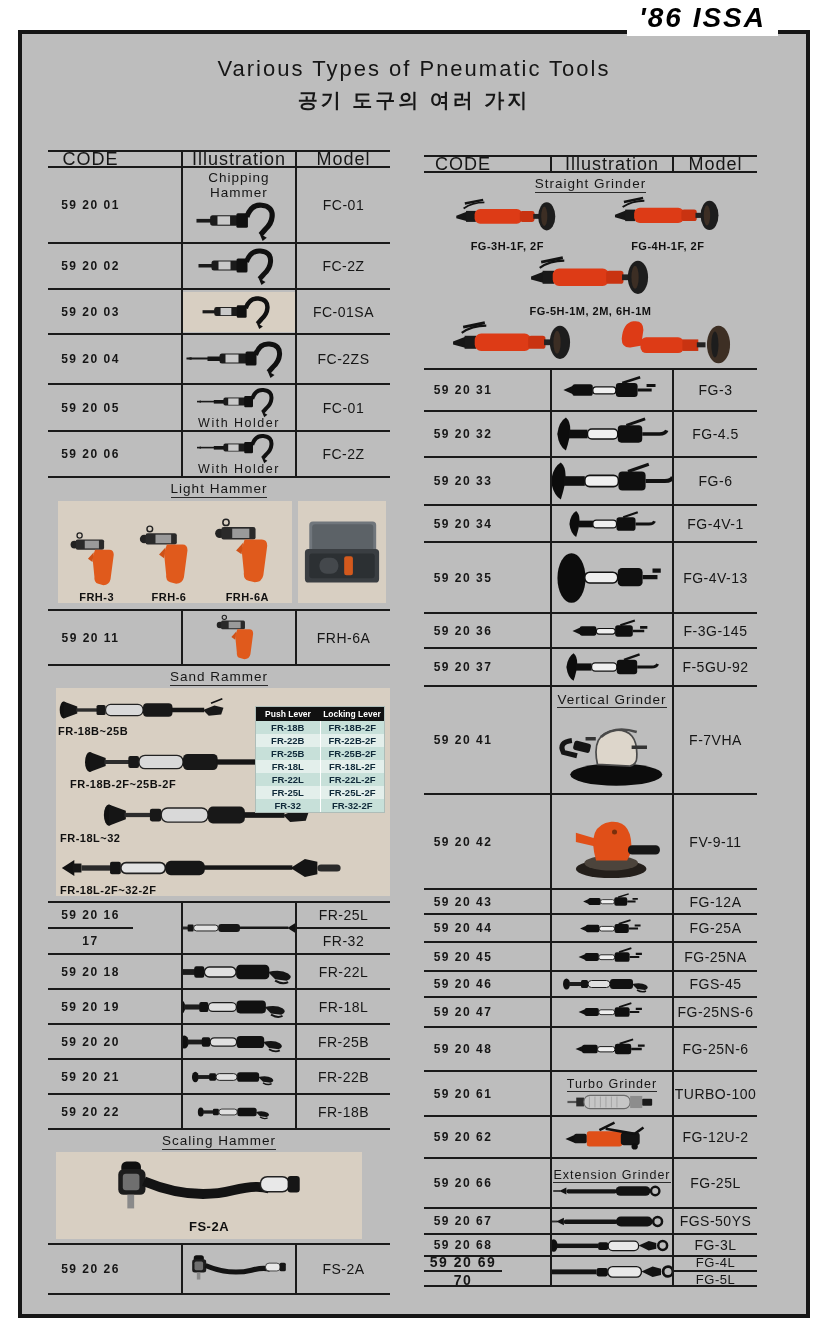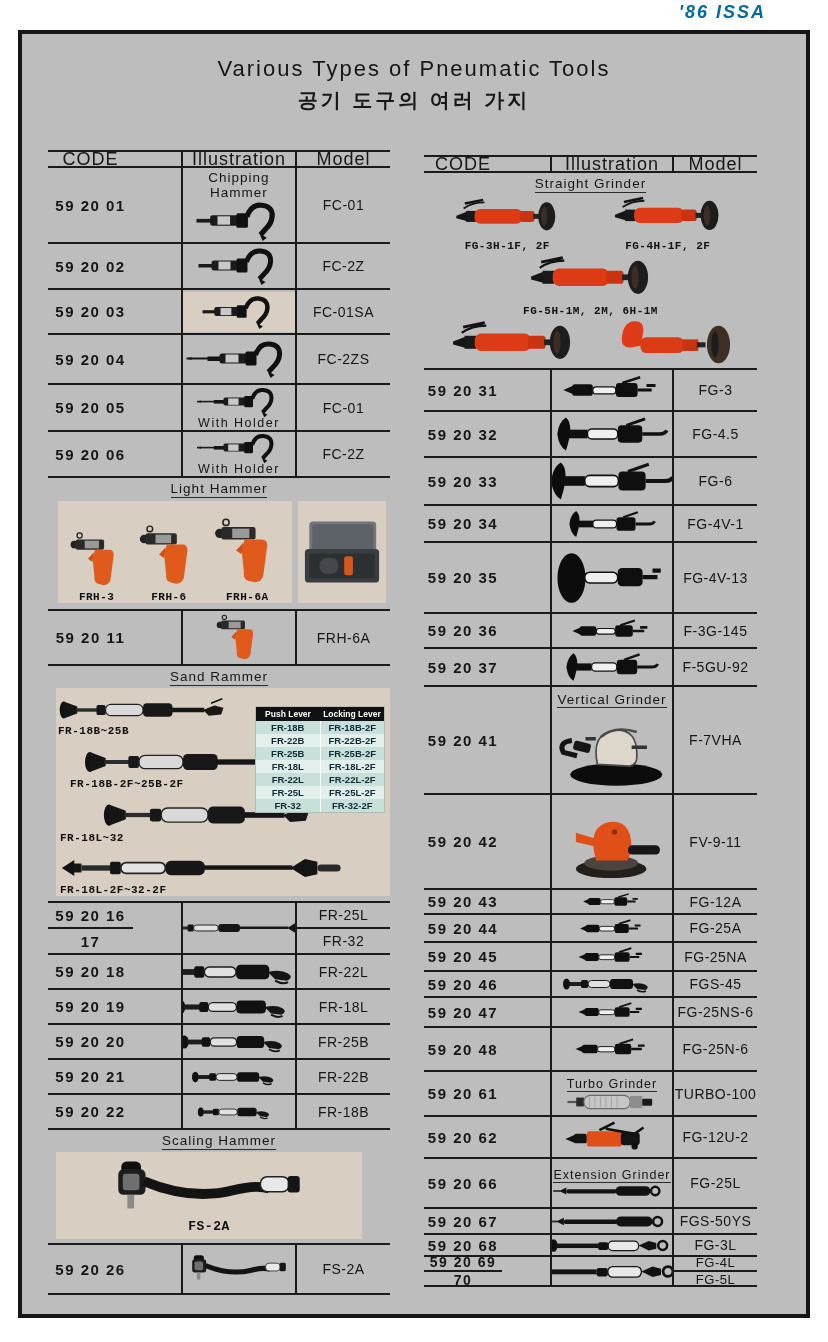--- a/index.html
+++ b/index.html
@@ -1,48 +1,48 @@
 <!DOCTYPE html>
 <html><head>
 <meta charset="utf-8">
 <style>
   html,body{margin:0;padding:0;}
   body{width:828px;height:1342px;background:#ffffff;position:relative;
        font-family:"Liberation Sans",sans-serif;color:#161616;overflow:hidden;}
   .frame{position:absolute;left:18px;top:30px;width:792px;height:1288px;
          background:#bdbdbd;border:4px solid #161616;box-sizing:border-box;}
   .badge{position:absolute;top:2px;right:50px;z-index:3;background:#ffffff;
-         padding:0 12px 2px;font-size:18px;font-weight:bold;font-style:italic;
-         color:#0369a1;letter-spacing:2px;}
+         padding:0 12px 2px;font-size:28px;font-weight:bold;font-style:italic;
+         color:#000000;letter-spacing:2px;}
   .title-en{position:absolute;top:56px;left:0;width:828px;text-align:center;
             font-size:22px;letter-spacing:2px;z-index:2;}
   .title-ko{position:absolute;top:87px;left:0;width:828px;text-align:center;
             font-size:20px;font-weight:bold;letter-spacing:3px;z-index:2;}
 
   .tbl{position:absolute;box-sizing:border-box;z-index:2;}
   .tbl-left{left:48px;top:150px;width:342px;}
   .tbl-right{left:424px;top:155px;width:333px;}
   .row{display:flex;align-items:stretch;border-bottom:2px solid #1a1a1a;box-sizing:border-box;}
   .row.hdr{border-top:2px solid #1a1a1a;}
   .c{display:flex;align-items:center;justify-content:center;box-sizing:border-box;}
-  .code{width:85px;font-weight:bold;font-size:15px;letter-spacing:1.5px;flex:none;}
+  .code{width:85px;font-weight:bold;font-size:12px;letter-spacing:1.5px;flex:none;}
   .model{width:93px;font-size:14px;letter-spacing:.5px;flex:none;}
   .tbl-right .code{width:78px;}
   .tbl-right .model{width:83px;}
   .ill{flex:1;border-left:2px solid #1a1a1a;border-right:2px solid #1a1a1a;
        position:relative;flex-direction:column;justify-content:center;overflow:hidden;margin-left:48px;}
   .hdr .c{font-weight:normal;font-size:18px;letter-spacing:1px;}
   .strip{border-bottom:2px solid #1a1a1a;position:relative;box-sizing:border-box;overflow:hidden;}
   .sec-title{text-align:center;font-size:13.5px;padding-top:3px;letter-spacing:1px;}
   .sec-title span{border-bottom:1.5px solid #2a2a2a;padding-bottom:1px;}
   .cell-label{font-size:13.5px;letter-spacing:1px;text-align:center;padding-top:2px;}
   .cell-label.u span{border-bottom:1.5px solid #2a2a2a;}
   .note{font-size:12.5px;letter-spacing:1.5px;text-align:center;margin-top:-2px;}
   .photo{background:#d8cfc2;}
-  .plabel{font-weight:bold;font-size:11px;color:#101010;letter-spacing:.5px;font-family:Liberation Mono, monospace;}
+  .plabel{font-weight:bold;font-size:11px;color:#101010;letter-spacing:.5px;}
   .split{flex-direction:column;padding:0;}
   .split .half{flex:1;display:flex;align-items:center;justify-content:center;width:100%;box-sizing:border-box;}
   .split .half:first-child{border-bottom:2px solid #1a1a1a;}
   .sg-row{display:flex;justify-content:space-around;align-items:flex-end;padding:0 6px;}
   .sg-item{display:flex;flex-direction:column;align-items:center;gap:1px;}
   .lh-wrap{display:flex;gap:6px;padding:5px 4px 0 10px;}
   .lh-box{display:flex;align-items:flex-end;justify-content:space-around;height:102px;}
   .lh-item{display:flex;flex-direction:column;align-items:center;}
   .lever{position:absolute;right:5px;top:18px;width:128px;z-index:4;border:1px solid #aebdb8;}
   .lever-head{display:flex;background:#111111;color:#ffffff;font-size:8.5px;font-weight:bold;}

